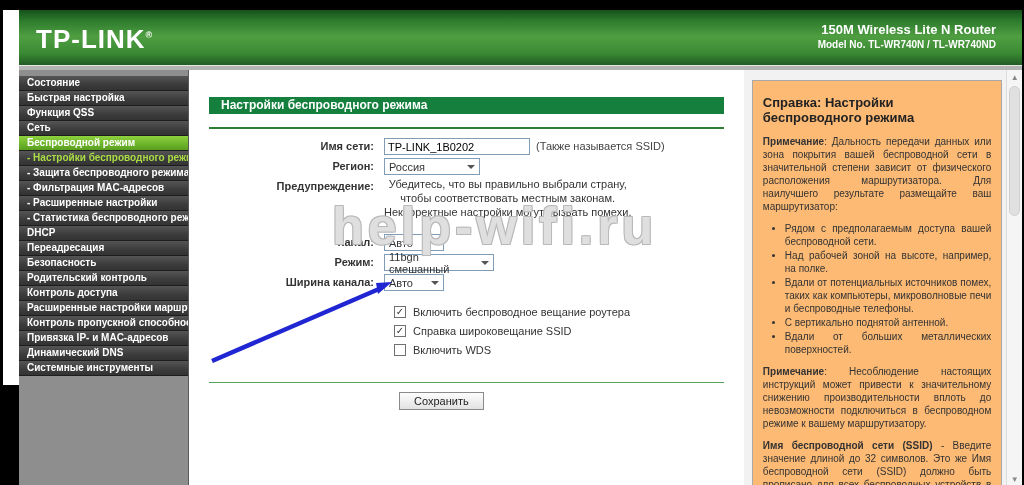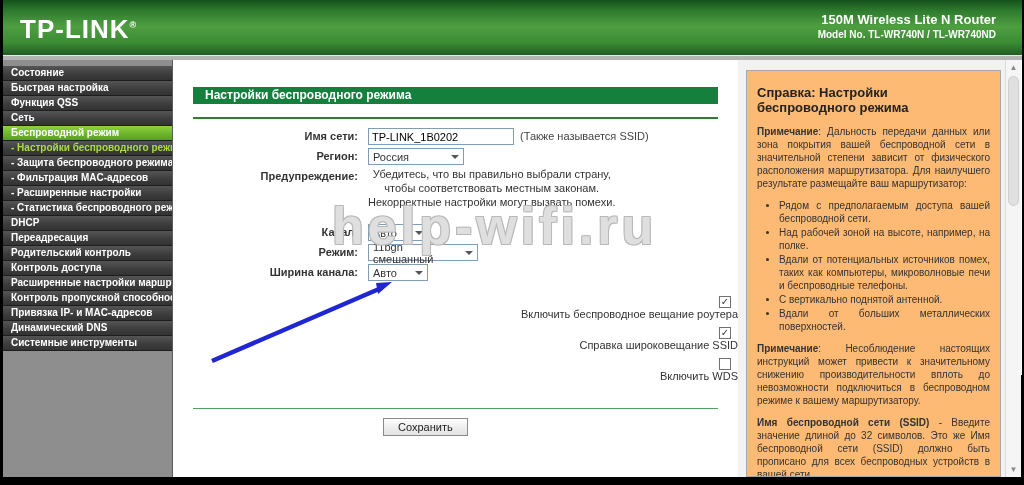--- a/index.html
+++ b/index.html
@@ -1,18 +1,18 @@
 <!DOCTYPE html>
 <html><head>
 <meta charset="utf-8">
 <style>
   * { margin:0; padding:0; box-sizing:border-box; }
   html,body { width:1024px; height:485px; overflow:hidden; background:#000;
     font-family:"Liberation Sans","DejaVu Sans",sans-serif; }
-  .page { position:absolute; top:0; left:3px; width:1019px; height:375px; background:#fff; }
+  .page { position:absolute; top:10px; left:3px; width:1019px; height:375px; background:#fff;padding-left:16px; }
 
   
   .header { position:relative; height:55px;
     background:linear-gradient(180deg,#15511a 0%,#2e7c2e 20%,#4f9e41 48%,#3b8b34 78%,#215c24 100%); }
   .logo { position:absolute; left:17px; top:14px; color:#fff; font-size:26px; font-weight:bold;
     letter-spacing:1px; }
   .logo sup { font-size:9px; }
   .hdr-right { position:absolute; right:26px; top:12px; text-align:right; color:#fff; }
   .hdr-product { font-size:13px; font-weight:bold; }
   .hdr-model { font-size:10px; font-weight:bold; margin-top:2px; }
@@ -41,21 +41,21 @@
   .txt-input { width:146px; height:17px; border:1px solid #7f9db9; font-size:11px; padding:0 3px;
     font-family:"Liberation Sans",sans-serif; }
   .note { font-size:11px; color:#444; margin-left:6px; padding-top:2px; }
   .warn-lines { line-height:1.25; color:#333;text-align:center; }
   .sel { display:inline-flex; align-items:center; justify-content:space-between;
     border:1px solid #7f9db9; background:#fff; height:17px; font-size:11px; padding:0 4px;
     cursor:default; }
   .sel-arrow { width:0; height:0; border-left:4px solid transparent; border-right:4px solid transparent;
     border-top:4px solid #555; margin-left:6px; }
   .gap { height:12px; }
-  .cbrow { margin-left:205px; margin-bottom:7px; display:flex; align-items:flex-end;flex-direction:column; }
+  .cbrow { margin-left:205px; margin-bottom:7px; display:flex; align-items:flex-start; }
   .cb { width:12px; height:12px; border:1px solid #707070; background:#fff; margin-right:7px;
     font-size:10px; line-height:10px; text-align:center; color:#333; flex:none; }
   .cb.checked::before { content:"✓"; }
   .save-divider { margin:26px 20px 0 20px; border-top:1px solid #55a05a; }
   .save-btn { margin:9px 0 0 210px; font-size:11px; padding:2px 14px; color:#222;
     background:linear-gradient(180deg,#fdfdfd,#e2e2e2); border:1px solid #8a8a8a;
     font-family:"Liberation Sans",sans-serif; cursor:pointer; }
 
   
   .watermark { position:absolute; left:332px; top:196px; font-size:52px; font-weight:bold;
@@ -104,20 +104,21 @@
       <div class="menu-item">Функция QSS</div>
       <div class="menu-item">Сеть</div>
       <div class="menu-item active">Беспроводной режим</div>
       <div class="menu-item sub-active">- Настройки беспроводного режима</div>
       <div class="menu-item">- Защита беспроводного режима</div>
       <div class="menu-item">- Фильтрация MAC-адресов</div>
       <div class="menu-item">- Расширенные настройки</div>
       <div class="menu-item">- Статистика беспроводного режима</div>
       <div class="menu-item">DHCP</div>
       <div class="menu-item">Переадресация</div>
+      <div class="menu-item">Безопасность</div>
       <div class="menu-item">Родительский контроль</div>
       <div class="menu-item">Контроль доступа</div>
       <div class="menu-item">Расширенные настройки маршрутизации</div>
       <div class="menu-item">Контроль пропускной способности</div>
       <div class="menu-item">Привязка IP- и MAC-адресов</div>
       <div class="menu-item">Динамический DNS</div>
       <div class="menu-item">Системные инструменты</div>
     </div>
 
     <div class="main">

